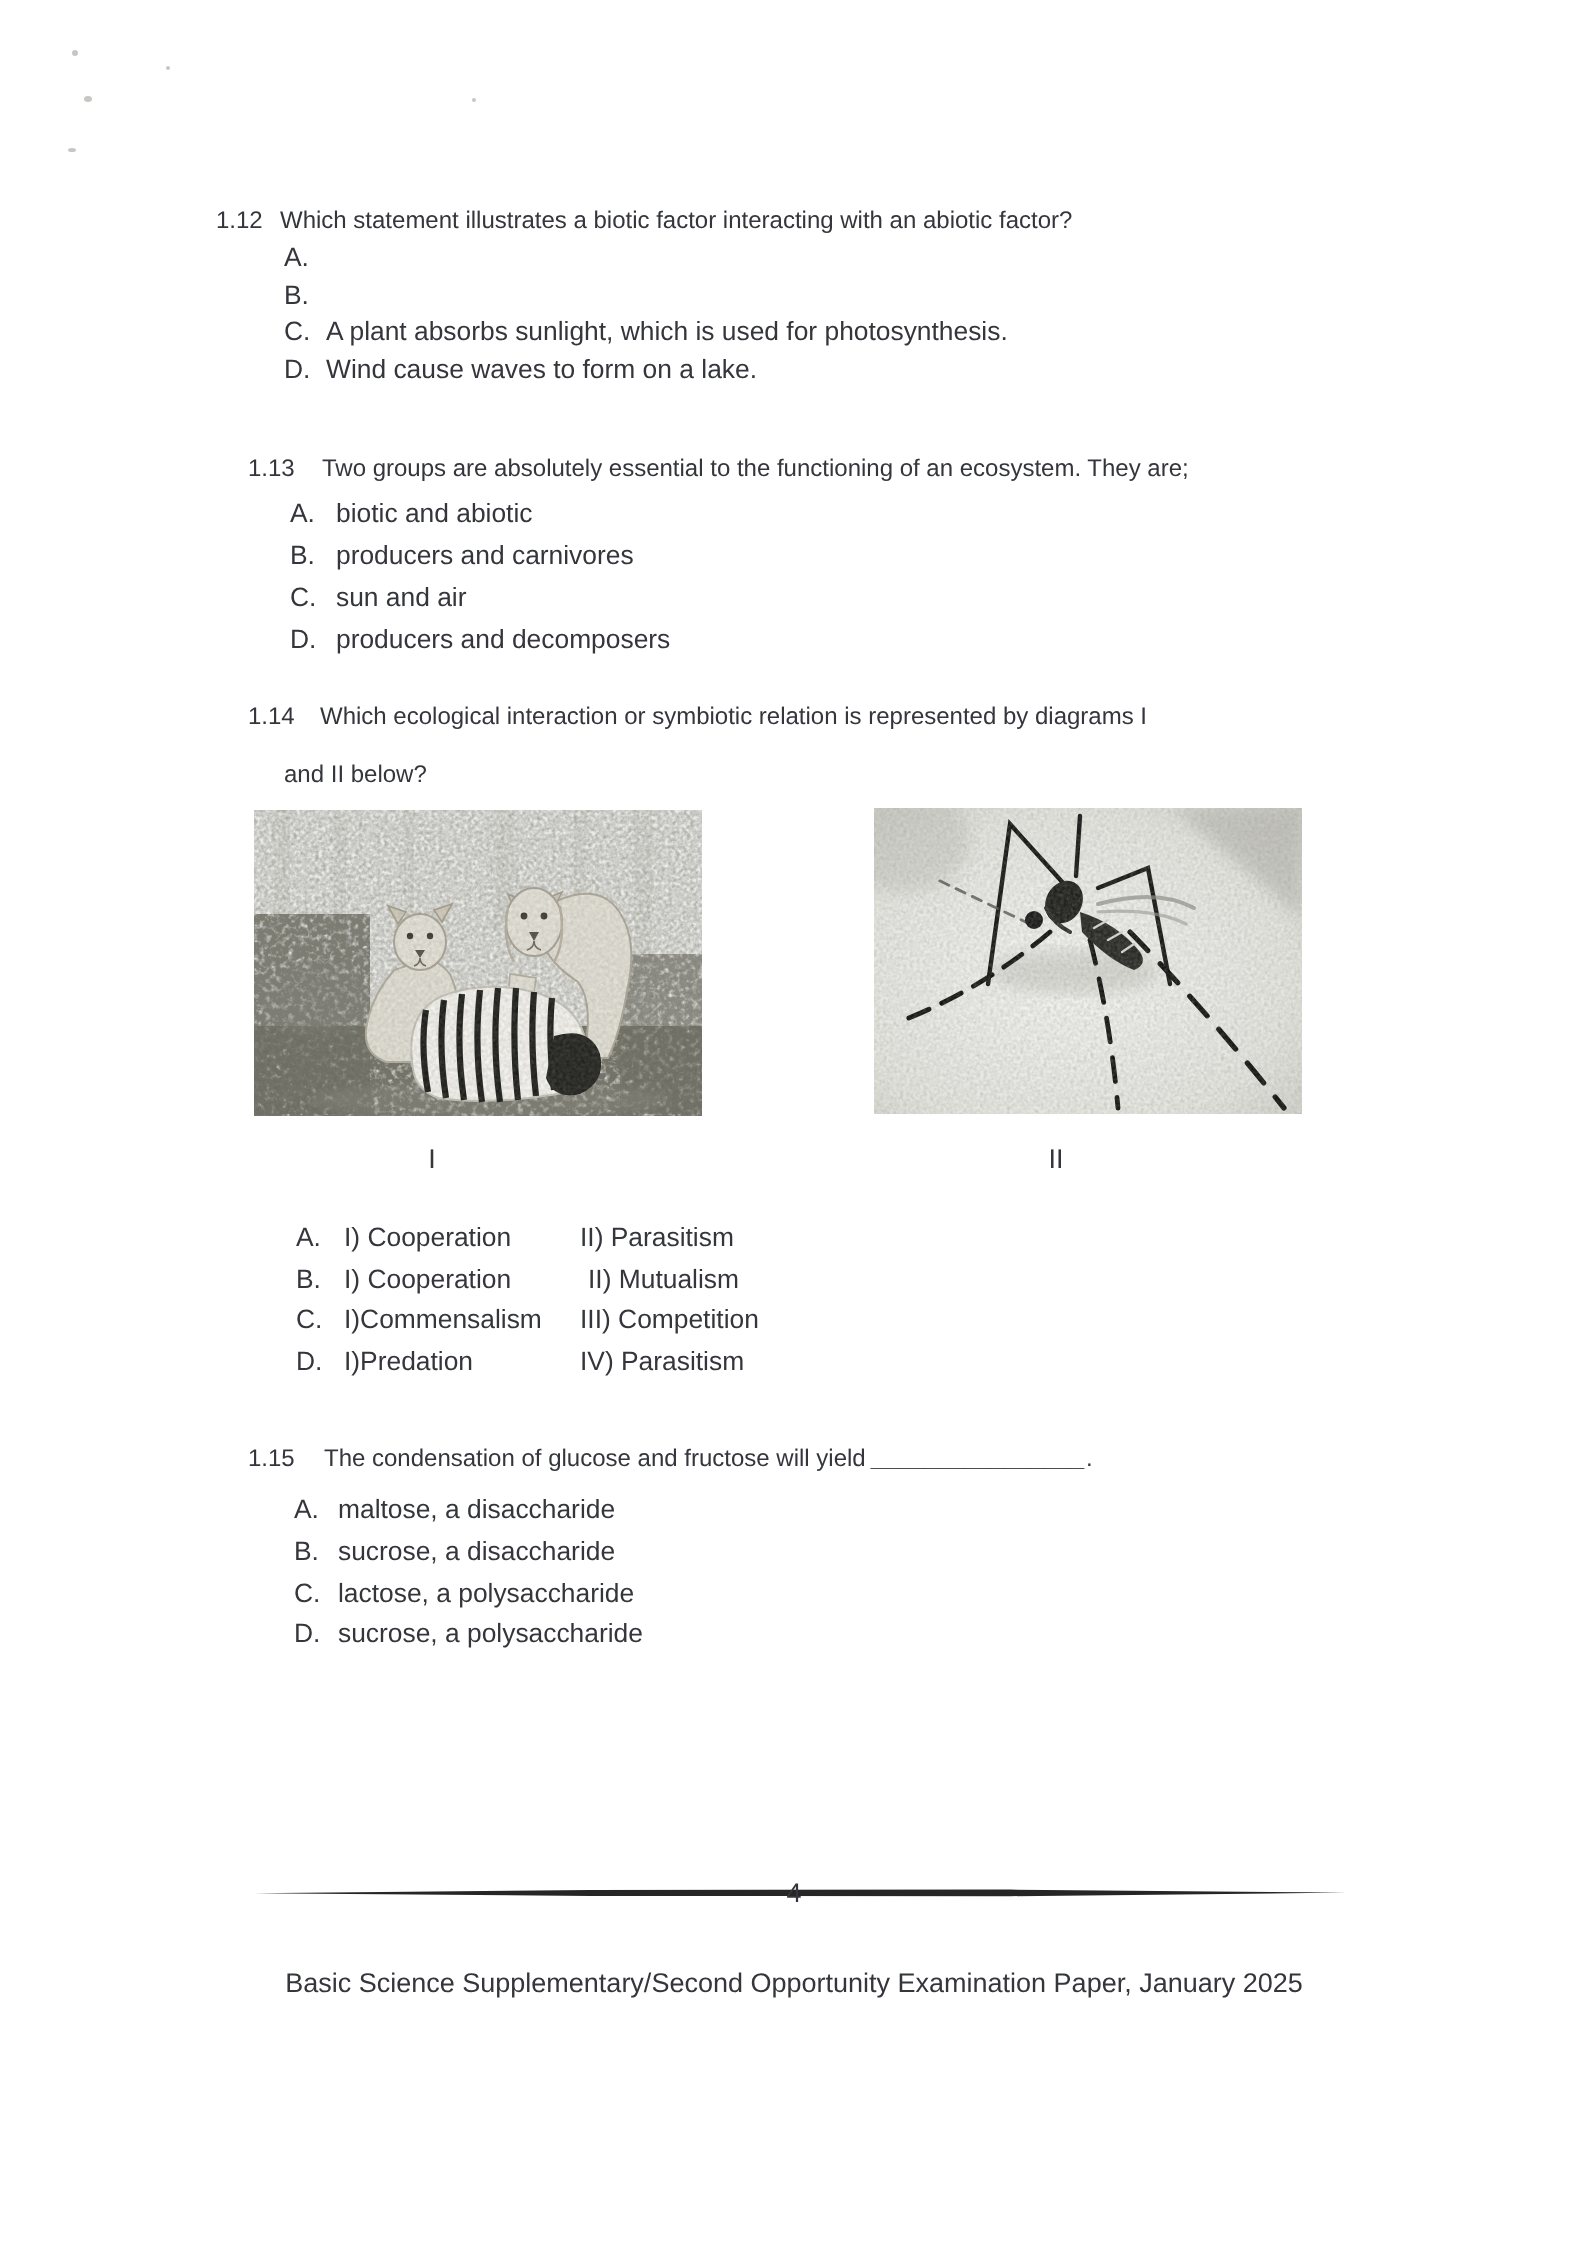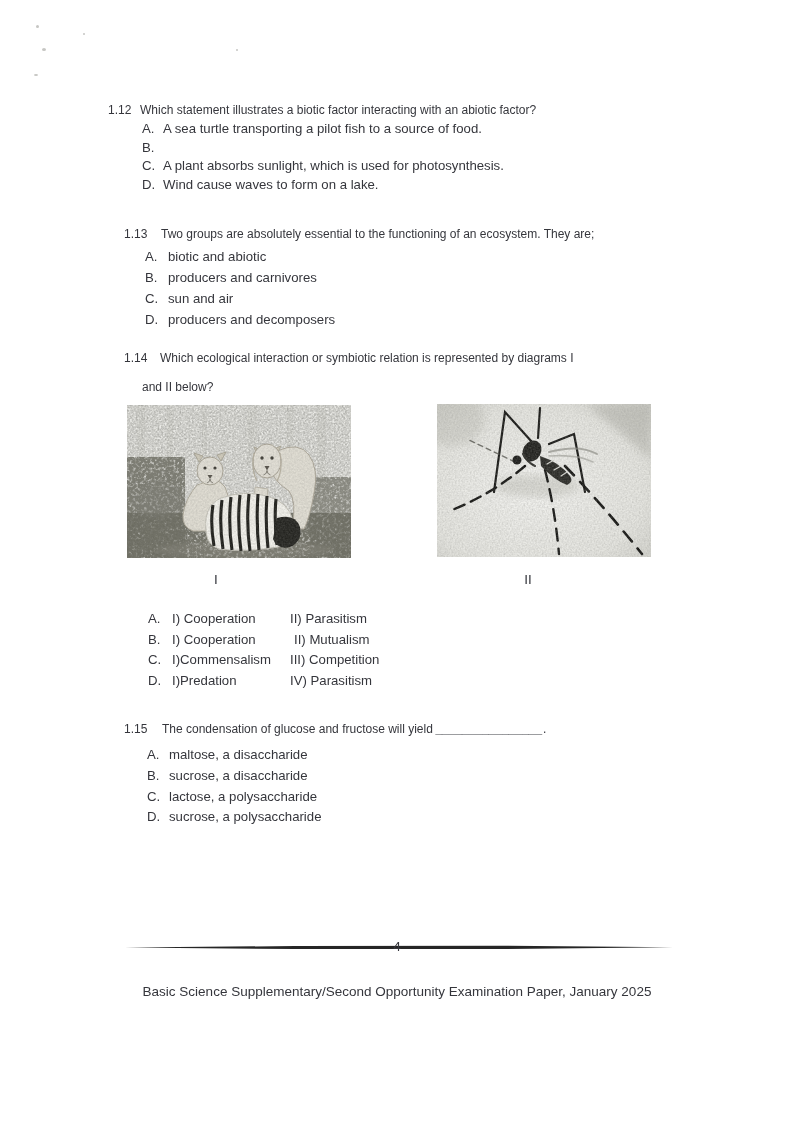--- a/index.html
+++ b/index.html
@@ -40,21 +40,20 @@
   <div class="speck" style="left:42px;top:48px;width:4px;height:3px"></div>
   <div class="speck" style="left:34px;top:74px;width:4px;height:2px"></div>
   <div class="speck" style="left:236px;top:49px;width:2px;height:2px"></div>
 
   <div class="abs qheader" style="left:108px;top:101px">
     <span class="qnum w32">1.12</span><span>Which statement illustrates a biotic factor interacting with an abiotic factor?</span>
   </div>
   <div class="abs opts opts12" style="left:142px;top:120px">
     <div class="opt">
         <span class="letter">A.</span>
-        <span>A sea turtle transporting a pilot fish to a source of food.</span>
       </div>
     <div class="opt">
         <span class="letter">B.</span>
       </div>
     <div class="opt">
         <span class="letter">C.</span>
         <span>A plant absorbs sunlight, which is used for photosynthesis.</span>
       </div>
     <div class="opt">
         <span class="letter">D.</span>

